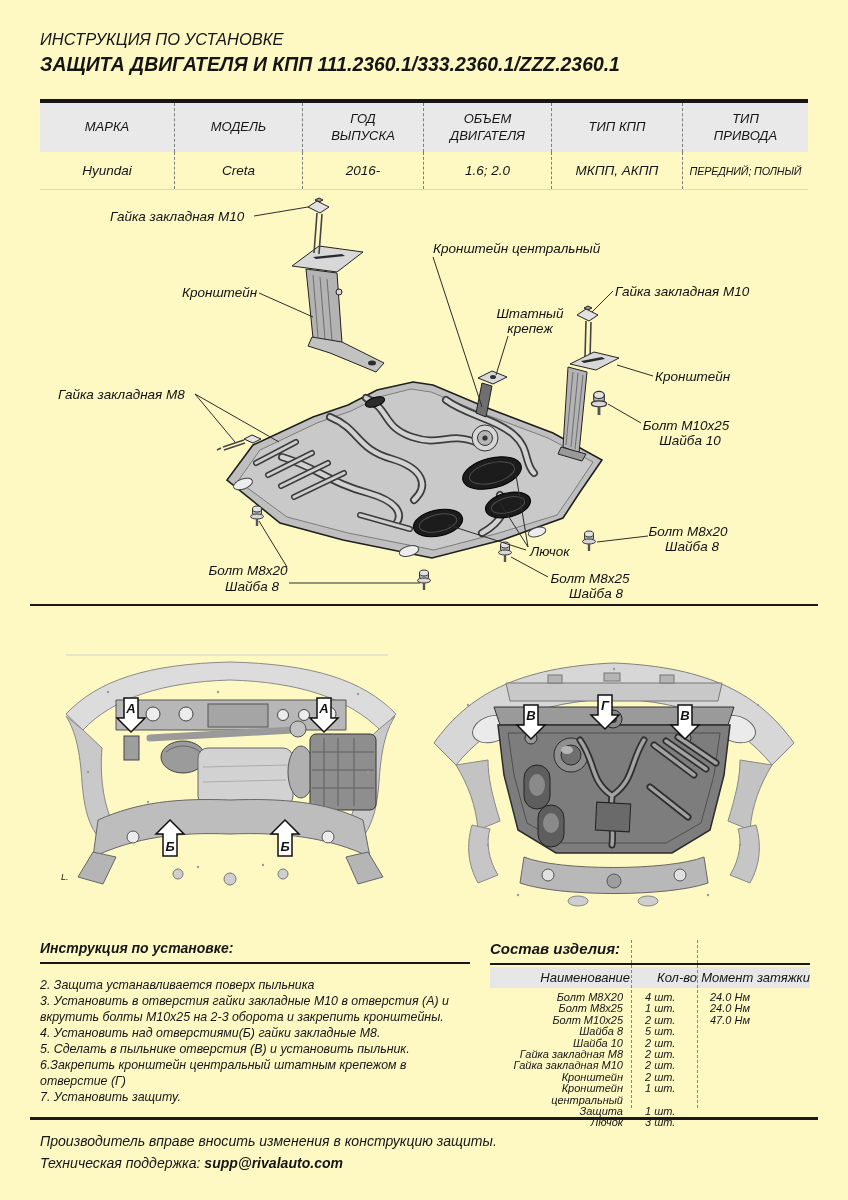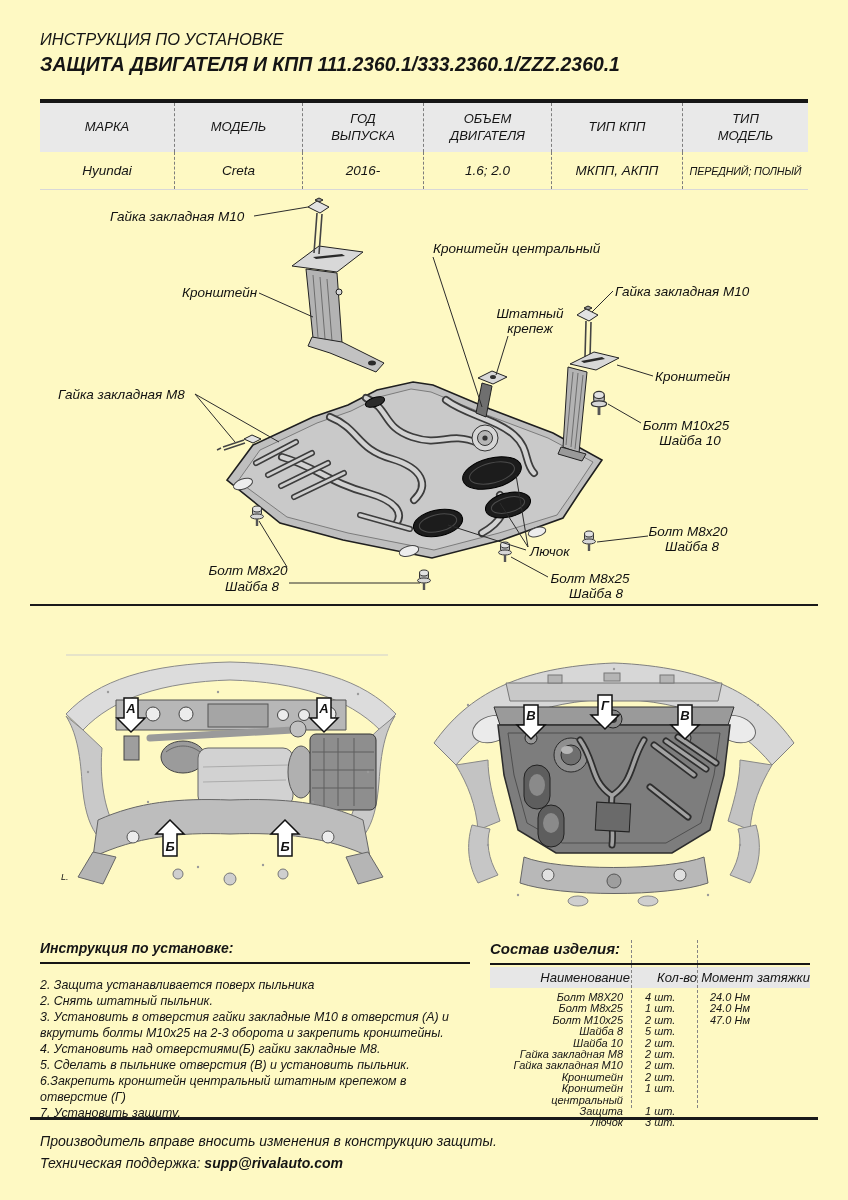--- a/index.html
+++ b/index.html
@@ -64,21 +64,21 @@
   <div class="spec">
     <div class="spec-row spec-head">
       <div class="spec-cell">МАРКА</div>
       <div class="spec-cell">МОДЕЛЬ</div>
       <div class="spec-cell">ГОД
 ВЫПУСКА</div>
       <div class="spec-cell">ОБЪЕМ
 ДВИГАТЕЛЯ</div>
       <div class="spec-cell">ТИП КПП</div>
       <div class="spec-cell">ТИП
-МОДЕЛЬ</div>
+ПРИВОДА</div>
     </div>
     <div class="spec-row spec-vals">
       <div class="spec-cell">Hyundai</div>
       <div class="spec-cell">Creta</div>
       <div class="spec-cell">2016-</div>
       <div class="spec-cell">1.6; 2.0</div>
       <div class="spec-cell">МКПП, АКПП</div>
       <div class="spec-cell">
           <span class="cond">ПЕРЕДНИЙ; ПОЛНЫЙ</span>
         </div>
@@ -375,21 +375,20 @@
       <text class="mark" x="177" y="65" text-anchor="middle">Г</text>
       <path class="arrow" d="M250,60 L264,60 L264,80 L271,80 L257,94 L243,80 L250,80 Z"></path>
       <text class="mark" x="257" y="75" text-anchor="middle">В</text>
     </g>
   </svg>
 
   <div class="instr">
     <div class="instr-h">Инструкция по установке:</div>
     <div class="instr-list">
         <div>2. Защита устанавливается поверх пыльника</div>
-        <div>2. Снять штатный пыльник.</div>
         <div>3. Установить в отверстия гайки закладные М10 в отверстия (А) и вкрутить болты М10х25 на 2-3 оборота и закрепить кронштейны.</div>
         <div>4. Установить над отверстиями(Б) гайки закладные М8.</div>
         <div>5. Сделать в пыльнике отверстия (В) и установить пыльник.</div>
         <div>6.Закрепить кронштейн центральный штатным крепежом в отверстие (Г)</div>
         <div>7. Установить защиту.</div>
       </div>
   </div>
 
   <div class="parts">
     <div class="parts-h">Состав изделия:</div>

